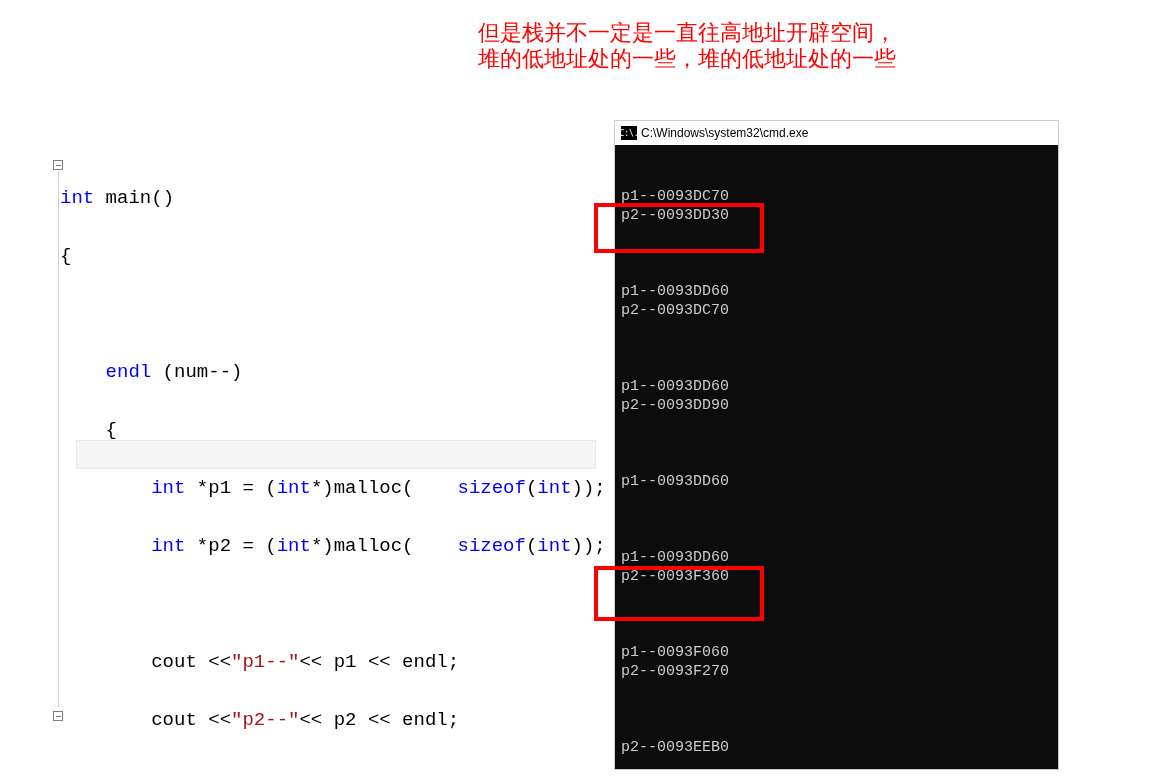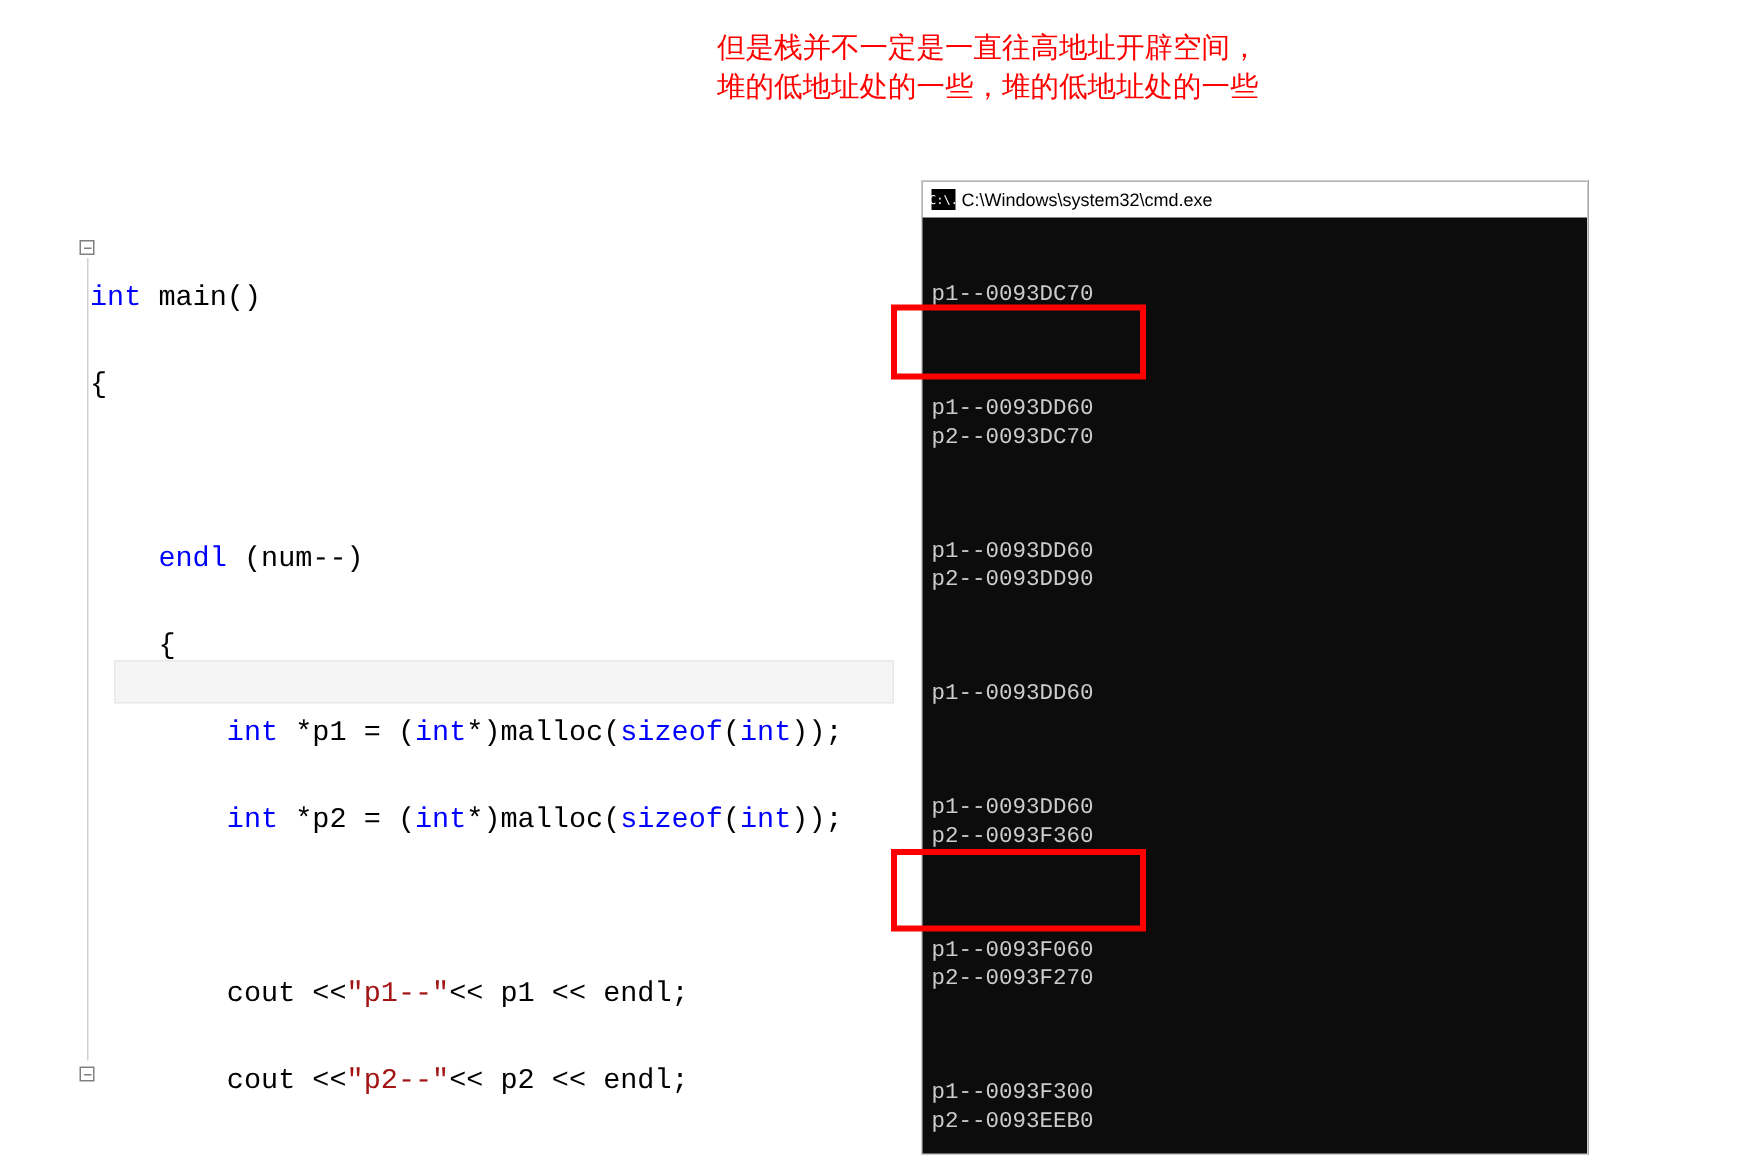--- a/index.html
+++ b/index.html
@@ -10,37 +10,37 @@
       font-family: Consolas, "Courier New", monospace;
       position: relative;
       overflow: hidden;
     }
     .annotation {
       position: absolute;
       top: 20px;
       left: 478px;
       color: #ff0000;
       font-family: "Microsoft YaHei", SimSun, sans-serif;
-      font-size: 19px;
+      font-size: 22px;
       line-height: 26px;
     }
     .code-area {
       position: absolute;
       top: 155px;
       left: 60px;
       width: 550px;
       font-size: 19px;
       line-height: 29px;
       white-space: pre;
     }
     .code-line { display: block; position: relative; }
     .kw { color: #0000ff; }
     .type { color: #0000ff; }
     .str { color: #a31515; }
-    .sizeof { color: #0000ff; }
+    .sizeof { color: #0000ff; margin-left: 44px; }
     .plain { color: #000; }
     .outline-box {
       position: absolute;
       left: 53px;
       width: 10px;
       height: 10px;
       border: 1px solid #808080;
       background: #fff;
     }
     .outline-box::before {
@@ -158,27 +158,27 @@
 </div>
 
 <div class="console-window">
   <div class="console-titlebar">
     <span class="console-icon">
         <span>C:\.</span>
       </span>
     <span>C:\Windows\system32\cmd.exe</span>
   </div>
   <div class="console-body">
-    <div class="console-block"><div>p1--0093DC70</div></div>
+    <div class="console-block"><div>p1--0093DC70</div><div>p2--0093DD30</div></div>
     <div class="console-block"><div>p1--0093DD60</div><div>p2--0093DC70</div></div>
     <div class="console-block"><div>p1--0093DD60</div><div>p2--0093DD90</div></div>
     <div class="console-block"><div>p1--0093DD60</div></div>
     <div class="console-block"><div>p1--0093DD60</div><div>p2--0093F360</div></div>
     <div class="console-block"><div>p1--0093F060</div><div>p2--0093F270</div></div>
-    <div class="console-block"><div>p1--0093F300</div><div>p2--0093EEB0</div></div>
+    <div class="console-block"><div>p2--0093EEB0</div></div>
     
     
     
   </div>
 </div>
 
 <div class="red-box red-box-1"></div>
 <div class="red-box red-box-2"></div>
 
 </body></html>

